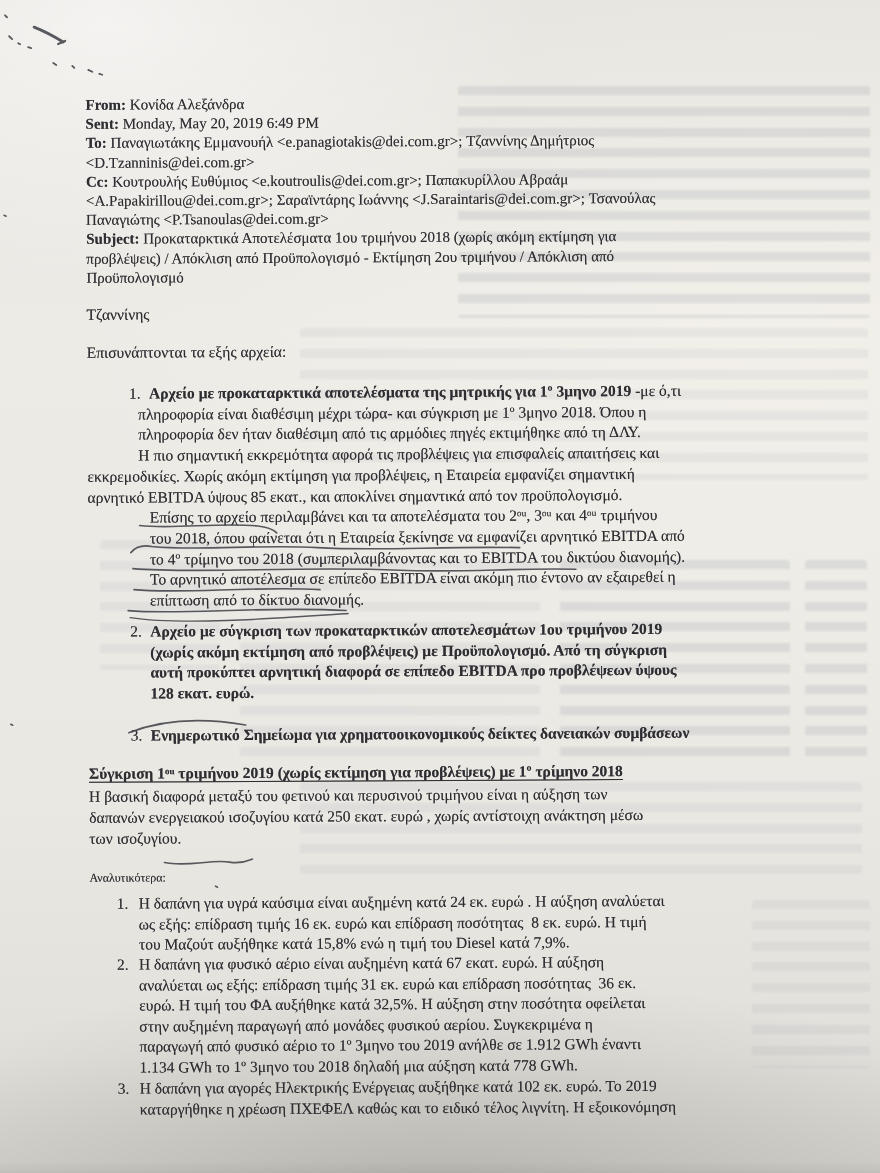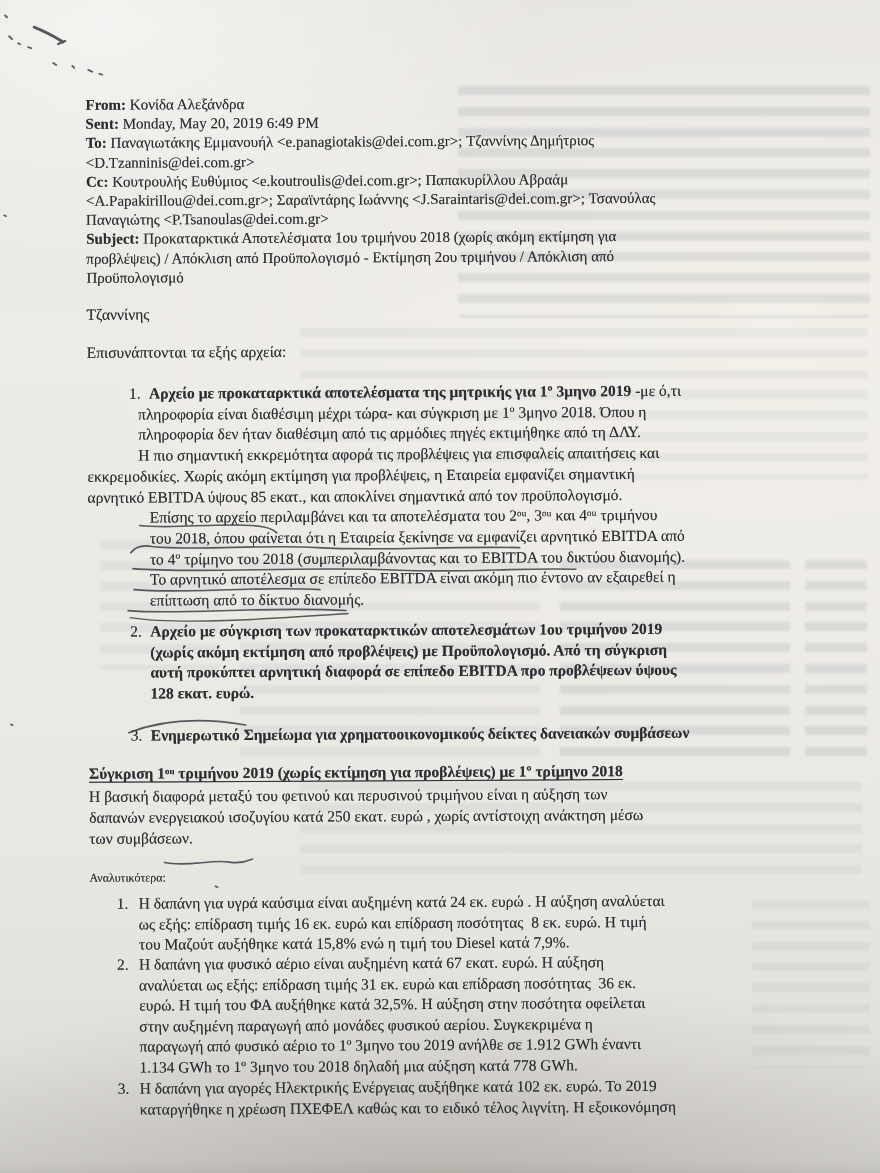--- a/index.html
+++ b/index.html
@@ -98,21 +98,21 @@
       <span class="num txt" style="position:absolute;">2.</span>
       <div class="txt" style="position:relative;left:0;top:0;"><div class="ln"><span class="b">Αρχείο με σύγκριση των προκαταρκτικών αποτελεσμάτων 1ου τριμήνου 2019</span></div><div class="ln"><span class="b">(χωρίς ακόμη εκτίμηση από προβλέψεις) με Προϋπολογισμό. Από τη σύγκριση</span></div><div class="ln"><span class="b">αυτή προκύπτει αρνητική διαφορά σε επίπεδο EBITDA προ προβλέψεων ύψους</span></div><div class="ln"><span class="b">128 εκατ. ευρώ.</span></div></div>
     </div>
 
     <div class="att" id="att3">
       <span class="num txt" style="position:absolute;">3.</span>
       <div class="txt" style="position:relative;left:0;top:0;"><div class="ln"><span class="b">Ενημερωτικό Σημείωμα για χρηματοοικονομικούς δείκτες δανειακών συμβάσεων</span></div></div>
     </div>
 
     <div class="txt sec-head">Σύγκριση 1ᵒᵘ τριμήνου 2019 (χωρίς εκτίμηση για προβλέψεις) με 1º τρίμηνο 2018</div>
-    <div class="txt para"><div class="ln"><span>Η βασική διαφορά μεταξύ του φετινού και περυσινού τριμήνου είναι η αύξηση των</span></div><div class="ln"><span>δαπανών ενεργειακού ισοζυγίου κατά 250 εκατ. ευρώ , χωρίς αντίστοιχη ανάκτηση μέσω</span></div><div class="ln"><span>των συμβάσεων.</span></div></div>
+    <div class="txt para"><div class="ln"><span>Η βασική διαφορά μεταξύ του φετινού και περυσινού τριμήνου είναι η αύξηση των</span></div><div class="ln"><span>δαπανών ενεργειακού ισοζυγίου κατά 250 εκατ. ευρώ , χωρίς αντίστοιχη ανάκτηση μέσω</span></div><div class="ln"><span>των ισοζυγίου.</span></div></div>
     <div class="txt det-label">Αναλυτικότερα:</div>
 
     <div class="det" id="det1">
       <span class="num txt" style="position:absolute;">1.</span>
       <div class="txt" style="position:relative;left:0;top:0;"><div class="ln"><span>Η δαπάνη για υγρά καύσιμα είναι αυξημένη κατά 24 εκ. ευρώ . Η αύξηση αναλύεται</span></div><div class="ln"><span>ως εξής: επίδραση τιμής 16 εκ. ευρώ και επίδραση ποσότητας  8 εκ. ευρώ. Η τιμή</span></div><div class="ln"><span>του Μαζούτ αυξήθηκε κατά 15,8% ενώ η τιμή του Diesel κατά 7,9%.</span></div></div>
     </div>
 
     <div class="det" id="det2">
       <span class="num txt" style="position:absolute;">2.</span>
       <div class="txt" style="position:relative;left:0;top:0;"><div class="ln"><span>Η δαπάνη για φυσικό αέριο είναι αυξημένη κατά 67 εκατ. ευρώ. Η αύξηση</span></div><div class="ln"><span>αναλύεται ως εξής: επίδραση τιμής 31 εκ. ευρώ και επίδραση ποσότητας  36 εκ.</span></div><div class="ln"><span>ευρώ. Η τιμή του ΦΑ αυξήθηκε κατά 32,5%. Η αύξηση στην ποσότητα οφείλεται</span></div><div class="ln"><span>στην αυξημένη παραγωγή από μονάδες φυσικού αερίου. Συγκεκριμένα η</span></div><div class="ln"><span>παραγωγή από φυσικό αέριο το 1º 3μηνο του 2019 ανήλθε σε 1.912 GWh έναντι</span></div><div class="ln"><span>1.134 GWh το 1º 3μηνο του 2018 δηλαδή μια αύξηση κατά 778 GWh.</span></div></div>

